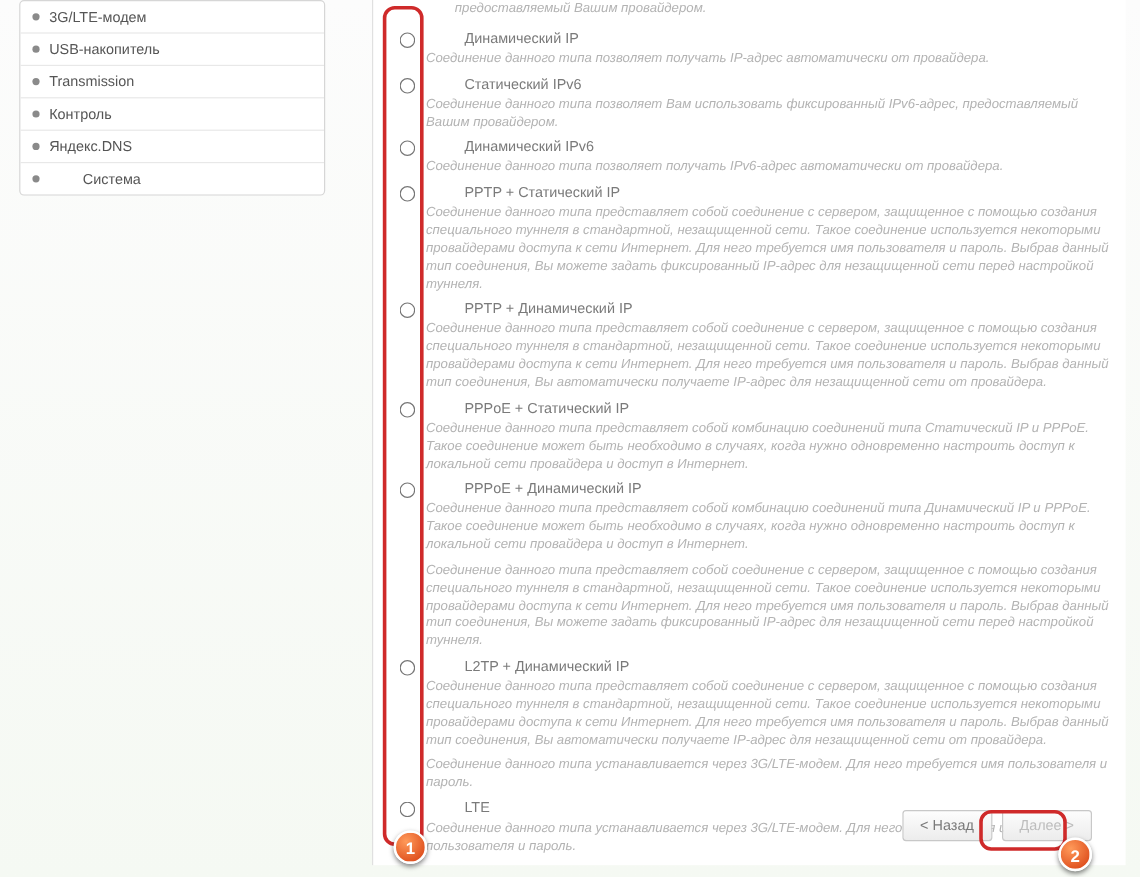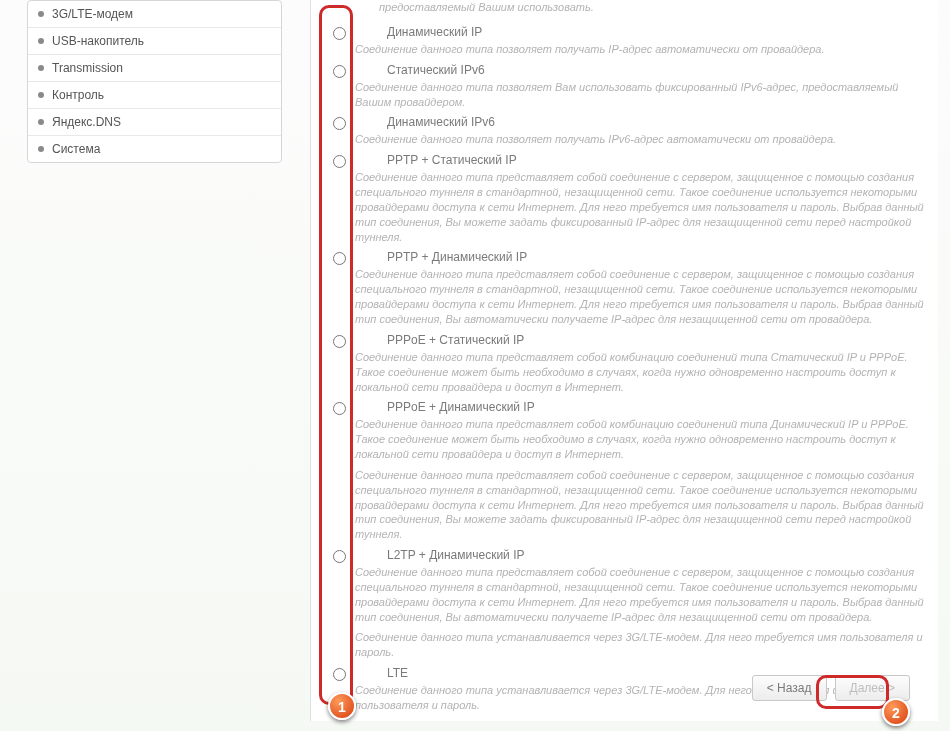--- a/index.html
+++ b/index.html
@@ -7,37 +7,37 @@
       font-family: Arial, sans-serif;
       font-size: 12px;
       background: linear-gradient(180deg, #fcfcfc 0%, #f5f9f3 100%);
       width: 950px;
       height: 731px;
       overflow: hidden;
       position: relative;
     }
     .sidebar {
       position: absolute;
-      left: 27px;
+      left: 16px;
       top: 0;
       width: 255px;
       background: #fff;
       border: 1px solid #d6d6d6;
       border-radius: 4px;
     }
     .sidebar-item {
       display: flex;
       align-items: center;
       padding: 6px 10px;
       border-bottom: 1px solid #e8e8e8;
       color: #555;
       font-size: 12px;
       cursor: pointer;
     }
-    .sidebar-item:last-child { border-bottom: none; }
+    .sidebar-item:last-child { border-bottom: none; gap: 28px; }
     .sidebar-item .bullet {
       width: 6px; height: 6px;
       background: #8a8a8a;
       border-radius: 50%;
       margin-right: 8px;
       display: inline-block;
     }
     .main {
       position: absolute;
       left: 310px;
@@ -146,21 +146,21 @@
       <span class="bullet"></span>
       <span>Яндекс.DNS</span>
     </div>
   <div class="sidebar-item">
       <span class="bullet"></span>
       <span>Система</span>
     </div>
 </div>
 
 <div class="main">
-  <div class="top-desc">предоставляемый Вашим использовать.</div>
+  <div class="top-desc">предоставляемый Вашим провайдером.</div>
 
   <div id="options-container">
       <div class="opt">
         <input type="radio" name="conn-type" style="">
         <div class="opt-body">
           <div class="opt-title">Динамический IP</div>
         </div>
       </div>
       <div class="opt-desc">Соединение данного типа позволяет получать IP-адрес автоматически от провайдера.</div>
       <div class="opt">

